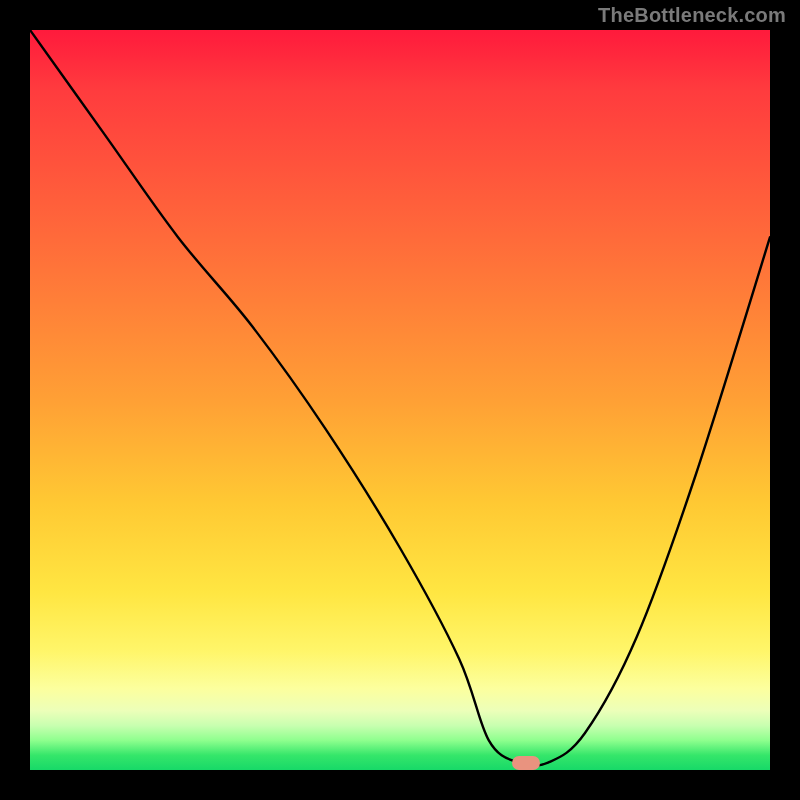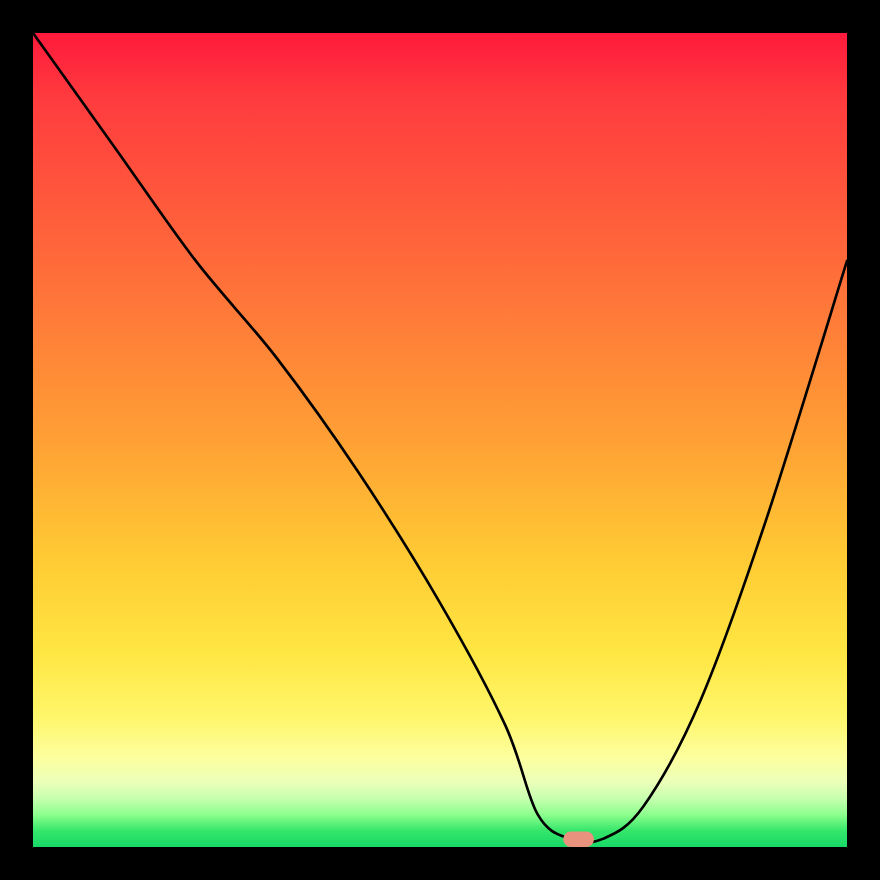--- a/index.html
+++ b/index.html
@@ -69,13 +69,14 @@
 </head>
 <body>
 
 <div class="frame">
   <div class="plot">
     <svg class="svg-layer" width="740" height="740" viewBox="0 0 740 740">
       <path d="M 0,0 C 12.333333333333334,17.26666666666667 49.33333333333333,69.06666666666669 74,103.60000000000002 C 98.66666666666667,138.13333333333335 123.33333333333333,175.13333333333338 148,207.20000000000005 C 172.66666666666666,239.2666666666667 197.33333333333334,263.93333333333334 222,296 C 246.66666666666666,328.06666666666666 271.3333333333333,362.59999999999997 296,399.59999999999997 C 320.6666666666667,436.59999999999997 347.8,479.76666666666665 370,518 C 392.2,556.2333333333333 414.4,596.9333333333334 429.2,629 C 444,661.0666666666666 448.93333333333334,693.1333333333333 458.8,710.4 C 468.6666666666667,727.6666666666666 478.53333333333336,728.9 488.40000000000003,732.6 C 498.2666666666667,736.3000000000001 506.9,737.5333333333333 518,732.6 C 529.1,727.6666666666667 540.2,723.9666666666667 555,703 C 569.8,682.0333333333333 588.3,649.9666666666666 606.8,606.8 C 625.3,563.6333333333333 643.8,510.59999999999997 666,444 C 688.2,377.40000000000003 727.6666666666666,246.6666666666667 740,207.20000000000005" fill="none" stroke="#000" stroke-width="2.4" stroke-linecap="round" stroke-linejoin="round"></path>
     </svg>
     <div class="marker" style="left: 495.8px; top: 732.6px; background: rgb(233, 147, 127);"></div>
   </div>
+  <div class="watermark">TheBottleneck.com</div>
 </div>
 
 </body></html>

